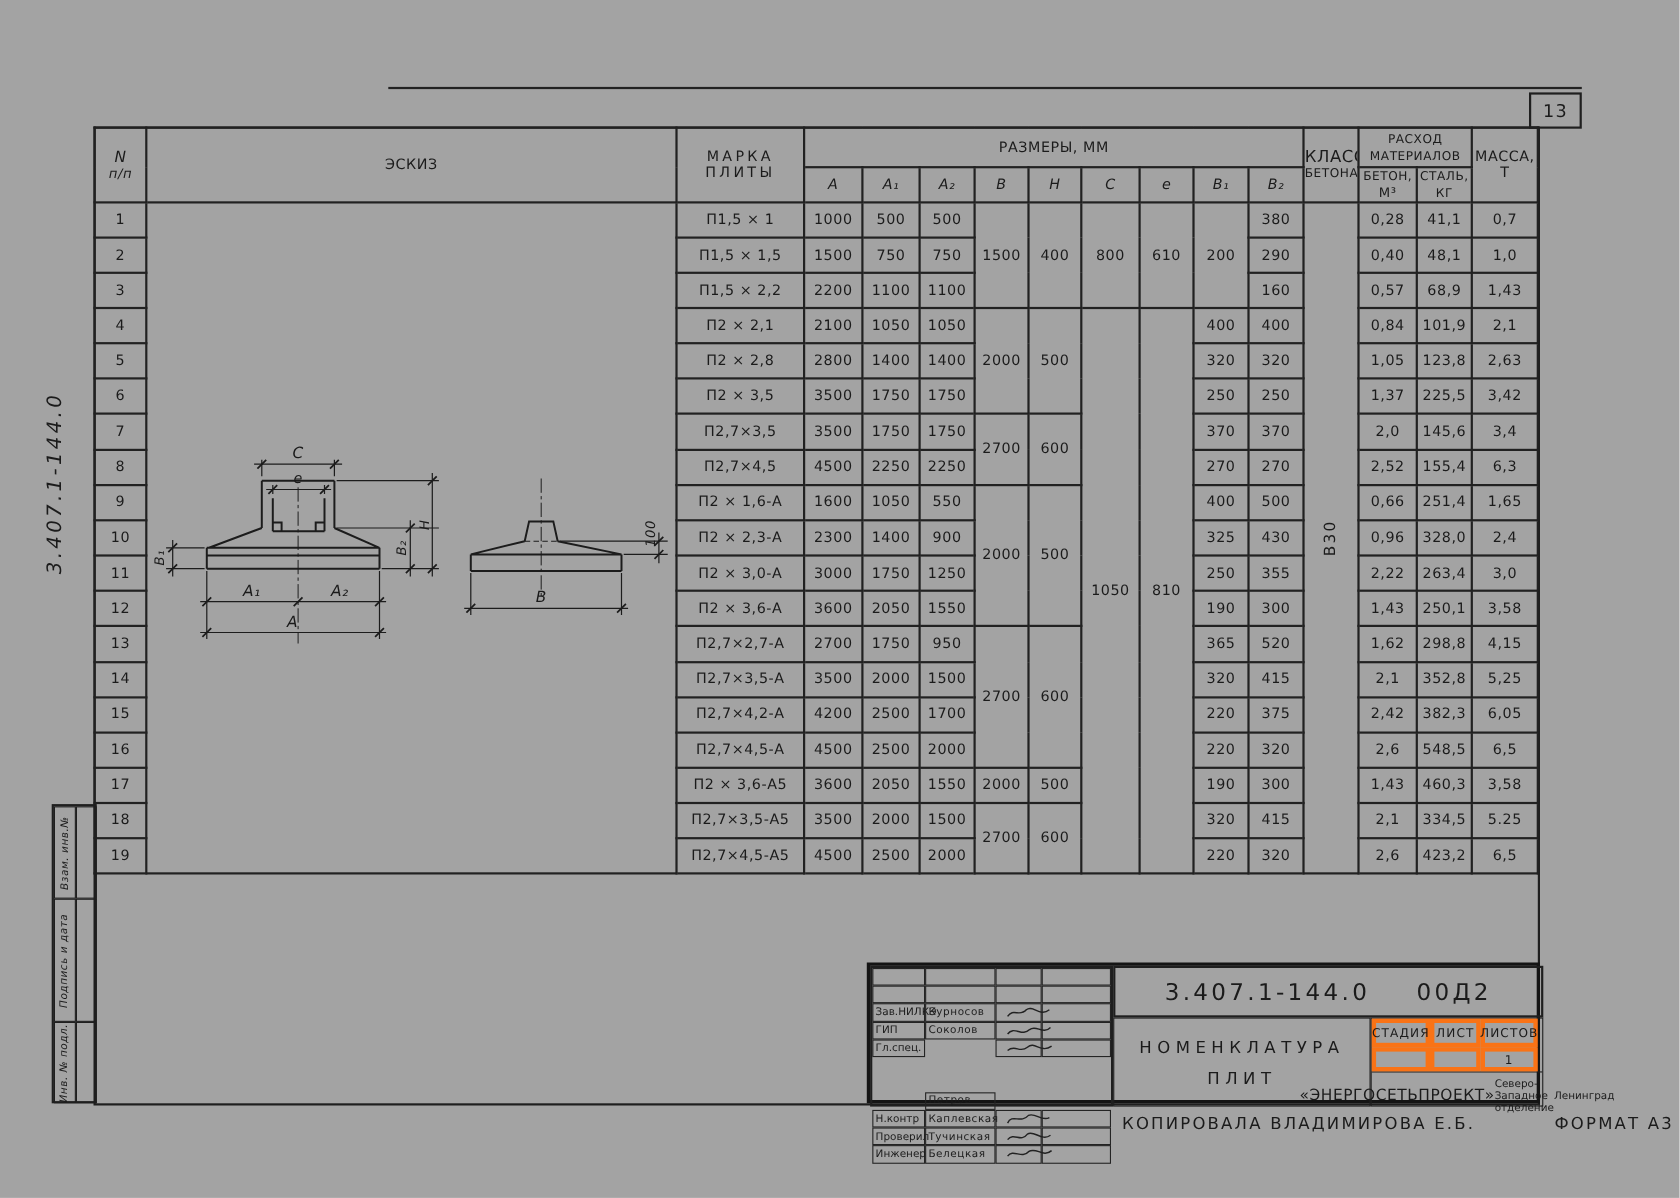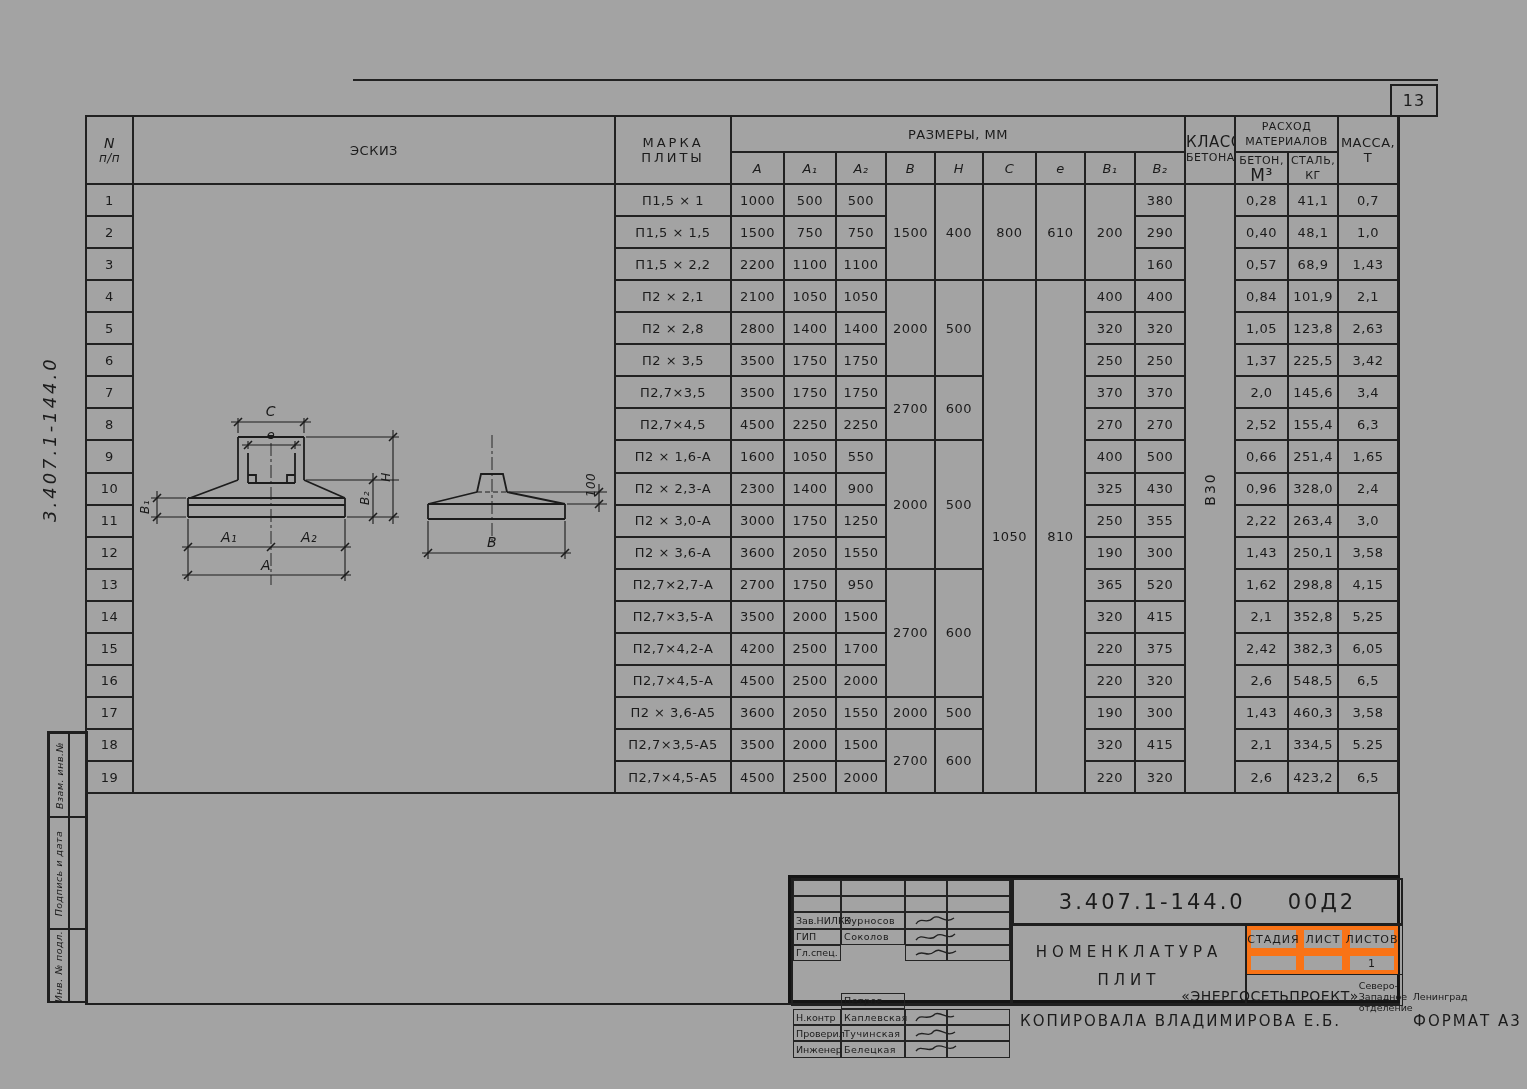--- a/index.html
+++ b/index.html
@@ -115,21 +115,21 @@
         <th class="ital">A₁</th>
         <th class="ital">A₂</th>
         <th class="ital">B</th>
         <th class="ital">H</th>
         <th class="ital">C</th>
         <th class="ital">e</th>
         <th class="ital">B₁</th>
         <th class="ital">B₂</th>
         <th>
           <div class="l2" style="font-size:11px">БЕТОН,</div>
-          <div class="l2" style="font-size:17px">М³</div>
+          <div class="l2" style="font-size:12px">М³</div>
         </th>
         <th>
           <div class="l2" style="font-size:11px">СТАЛЬ,</div>
           <div class="l2" style="font-size:11px">КГ</div>
         </th>
       </tr>
     </thead>
     <tbody id="tbody">
         <tr>
           <td>1</td>

